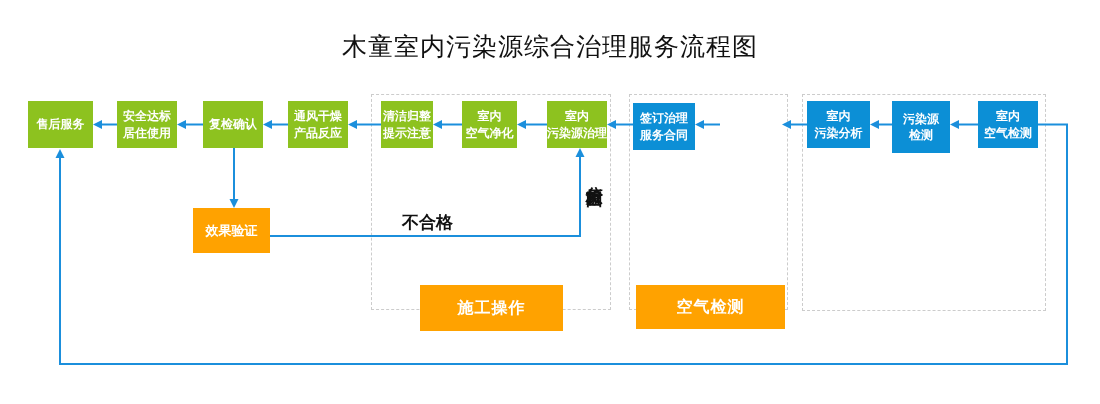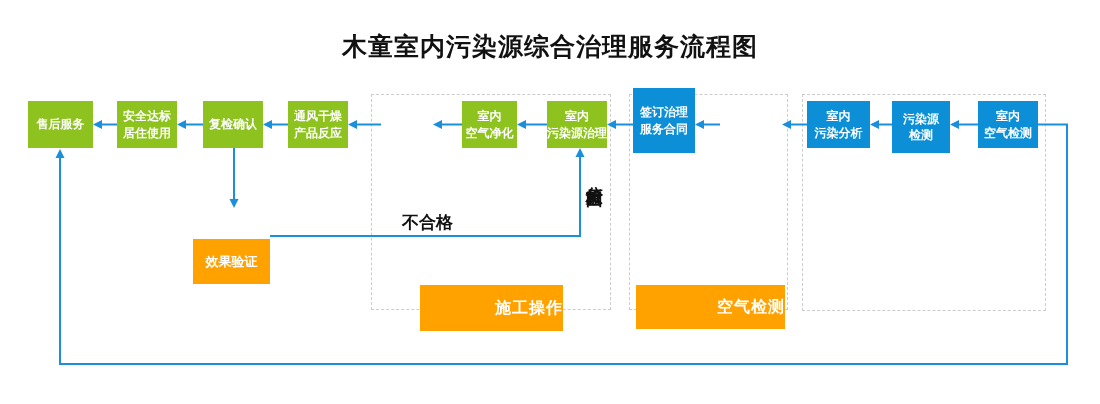--- a/index.html
+++ b/index.html
@@ -11,21 +11,21 @@
     font-family: "Liberation Sans", "DejaVu Sans", sans-serif;
     overflow: hidden;
   }
   .title {
     position: absolute;
     left: 0; top: 30px;
     width: 100%;
     margin: 0;
     text-align: center;
     font-size: 25px;
-    font-weight: bold;
+    font-weight: normal;
     color: #111111;
     letter-spacing: 1px;
   }
   .dashed-box {
     position: absolute;
     border: 1px dashed var(--dashed_border, #cccccc);
     background: transparent;
   }
   .connectors {
     position: absolute;
@@ -45,26 +45,26 @@
     justify-content: center;
     text-align: center;
     color: #ffffff;
     font-weight: bold;
     font-size: 12px;
     line-height: 1.35;
     white-space: pre-line;
   }
   .node.green  { background: var(--green,  #8dc21f); }
   .node.blue   { background: var(--blue,   #0c8fd6); }
-  .node.orange { background: var(--orange, #ffa200); font-size: 13px; margin-top: 31px; }
+  .node.orange { background: var(--orange, #ffa200); font-size: 13px; }
   .section-label {
     position: absolute;
     display: flex;
     align-items: center;
-    justify-content: flex-end;
+    justify-content: center;
     background: var(--orange, #ffa200);
     color: #ffffff;
     font-weight: bold;
     font-size: 16px;
     letter-spacing: 1px;
   }
   .edge-label {
     position: absolute;
     color: #111111;
     font-weight: bold;
@@ -137,29 +137,33 @@
     <span>安全达标
 居住使用</span>
   </div>
   <div class="node green" style="left:288px; top:101px; width:60px; height:47px">
     <span>通风干燥
 产品反应</span>
   </div>
   <div class="node green" style="left:203px; top:101px; width:60px; height:47px">
     <span>复检确认</span>
   </div>
+  <div class="node green" style="left:381px; top:101px; width:52px; height:47px">
+    <span>清洁归整
+提示注意</span>
+  </div>
   <div class="node green" style="left:462px; top:101px; width:55px; height:47px">
     <span>室内
 空气净化</span>
   </div>
   <div class="node green" style="left:547px; top:101px; width:60px; height:47px">
     <span>室内
 污染源治理</span>
   </div>
-  <div class="node blue" style="left:633px; top:88px; width:62px; height:65px">
+  <div class="node blue" style="left:633px; top:103px; width:62px; height:47px">
     <span>签订治理
 服务合同</span>
   </div>
   <div class="node blue" style="left:807px; top:101px; width:63px; height:47px">
     <span>室内
 污染分析</span>
   </div>
   <div class="node blue" style="left:892px; top:101px; width:58px; height:52px">
     <span>污染源
 检测</span>

